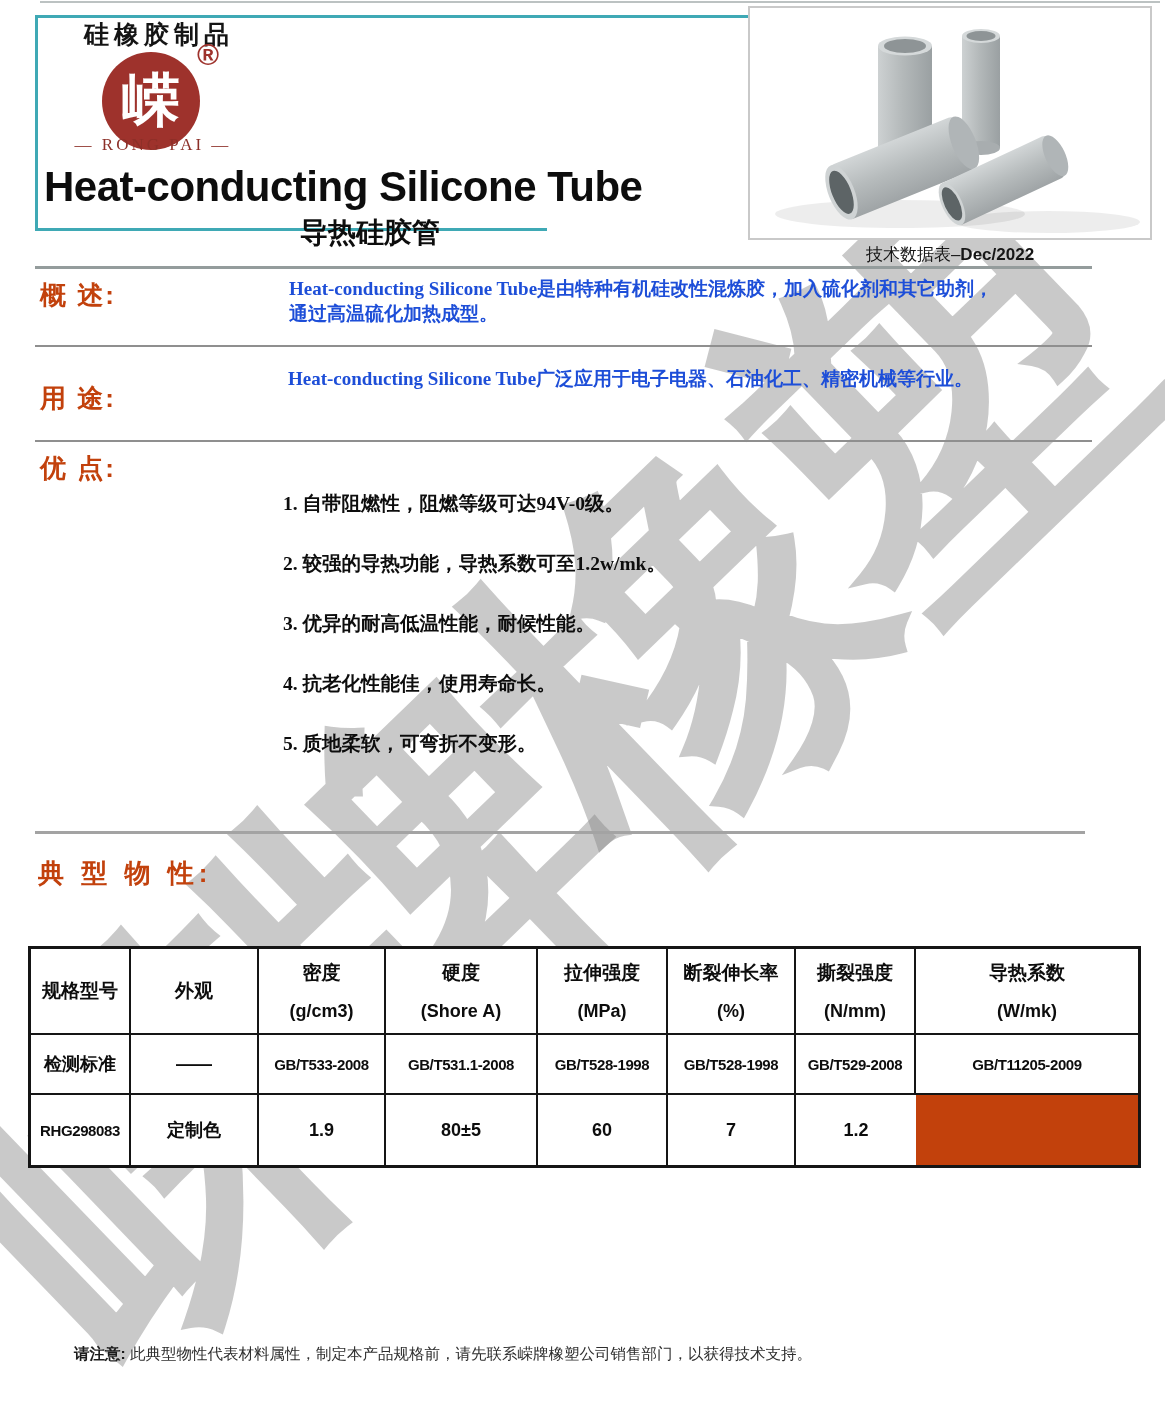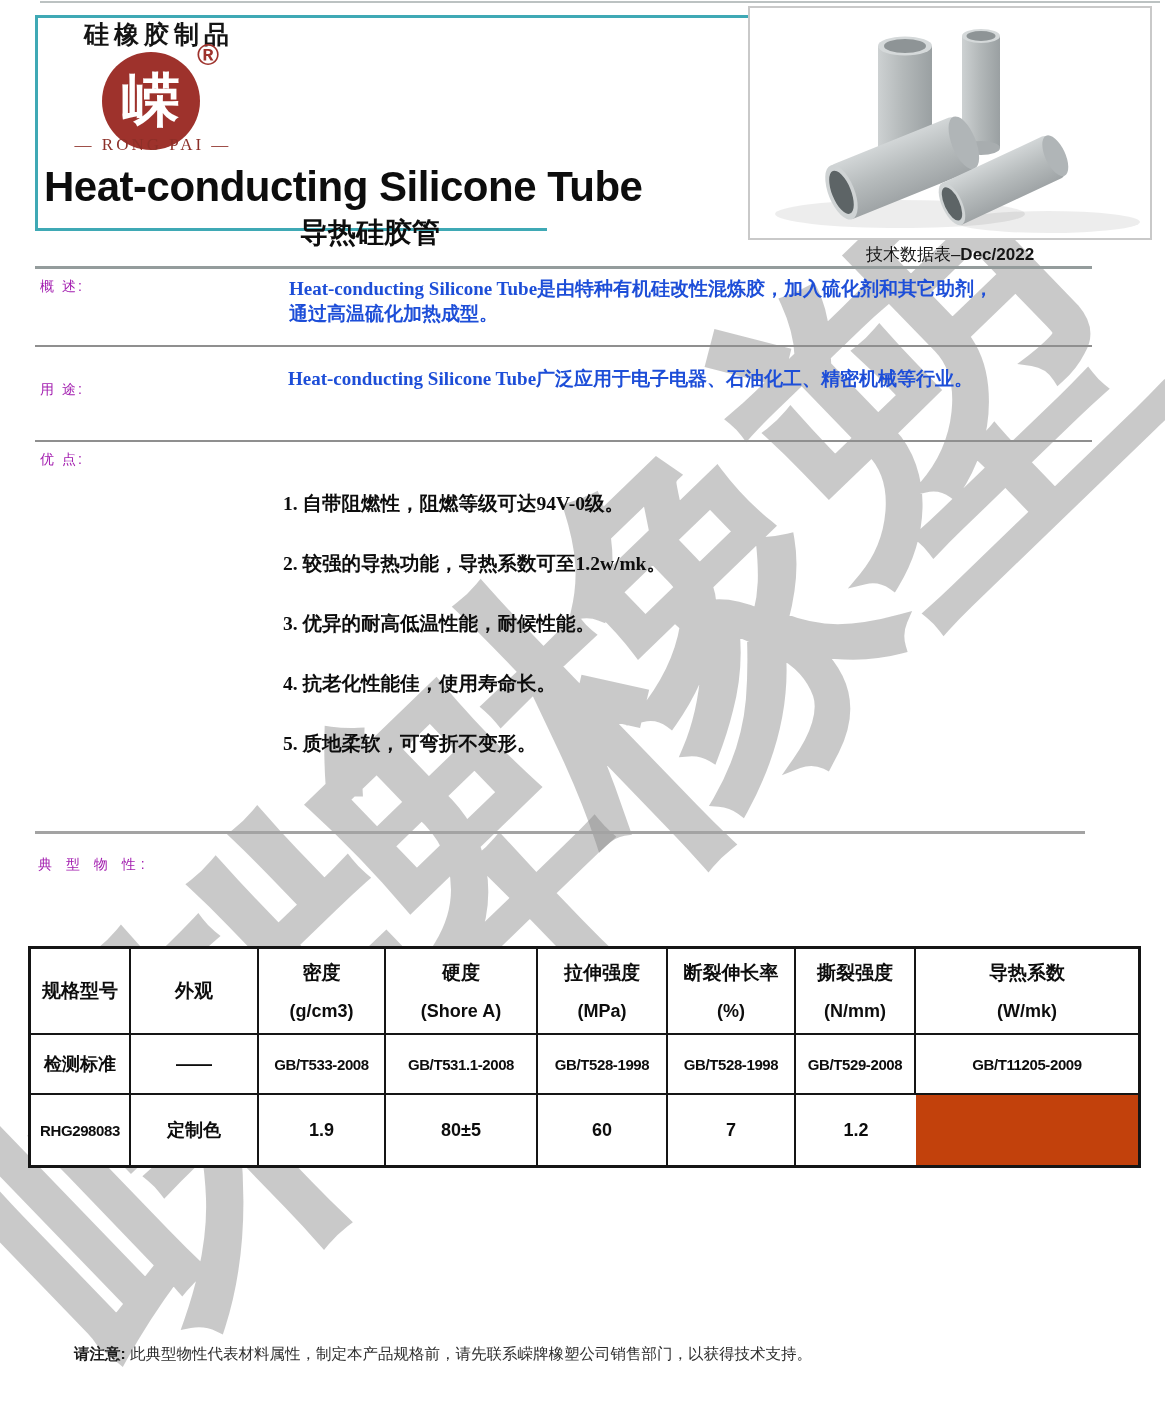--- a/index.html
+++ b/index.html
@@ -42,21 +42,21 @@
   
   .photo-box{left:748px;top:6px;width:404px;height:234px;background:#fff;border:2px solid #c9c9c9;box-sizing:border-box;}
   .caption{left:748px;top:243px;width:404px;text-align:center;font-size:17px;color:#161616;}
   .caption .cap-date{font-weight:bold;}
   
   .rule{background:#949c9c;}
   .rule1{left:35px;top:266px;width:1057px;height:3px;}
   .rule2{left:35px;top:345px;width:1057px;height:2px;background:#8f8f8f;}
   .rule3{left:35px;top:440px;width:1057px;height:2px;background:#8f8f8f;}
   .rule4{left:35px;top:831px;width:1050px;height:3px;background:#a3a3a3;}
-  .sec-label{font-size:14px;font-weight:normal;color:#a21caf;letter-spacing:2px;}
+  .sec-label{font-size:26px;font-weight:bold;color:#c2410c;letter-spacing:2px;}
   .lbl-overview{left:40px;top:278px;}
   .lbl-usage{left:40px;top:381px;}
   .lbl-adv{left:40px;top:451px;}
   .lbl-props{left:38px;top:856px;letter-spacing:5px;}
   .body-text{
     font-family:"Liberation Serif","DejaVu Serif",serif;font-weight:700;
     font-size:19px;line-height:1.32;color:#1d4ed8;
   }
   .overview-text{left:289px;top:276px;width:714px;}
   .usage-text{left:288px;top:366px;white-space:nowrap;}

